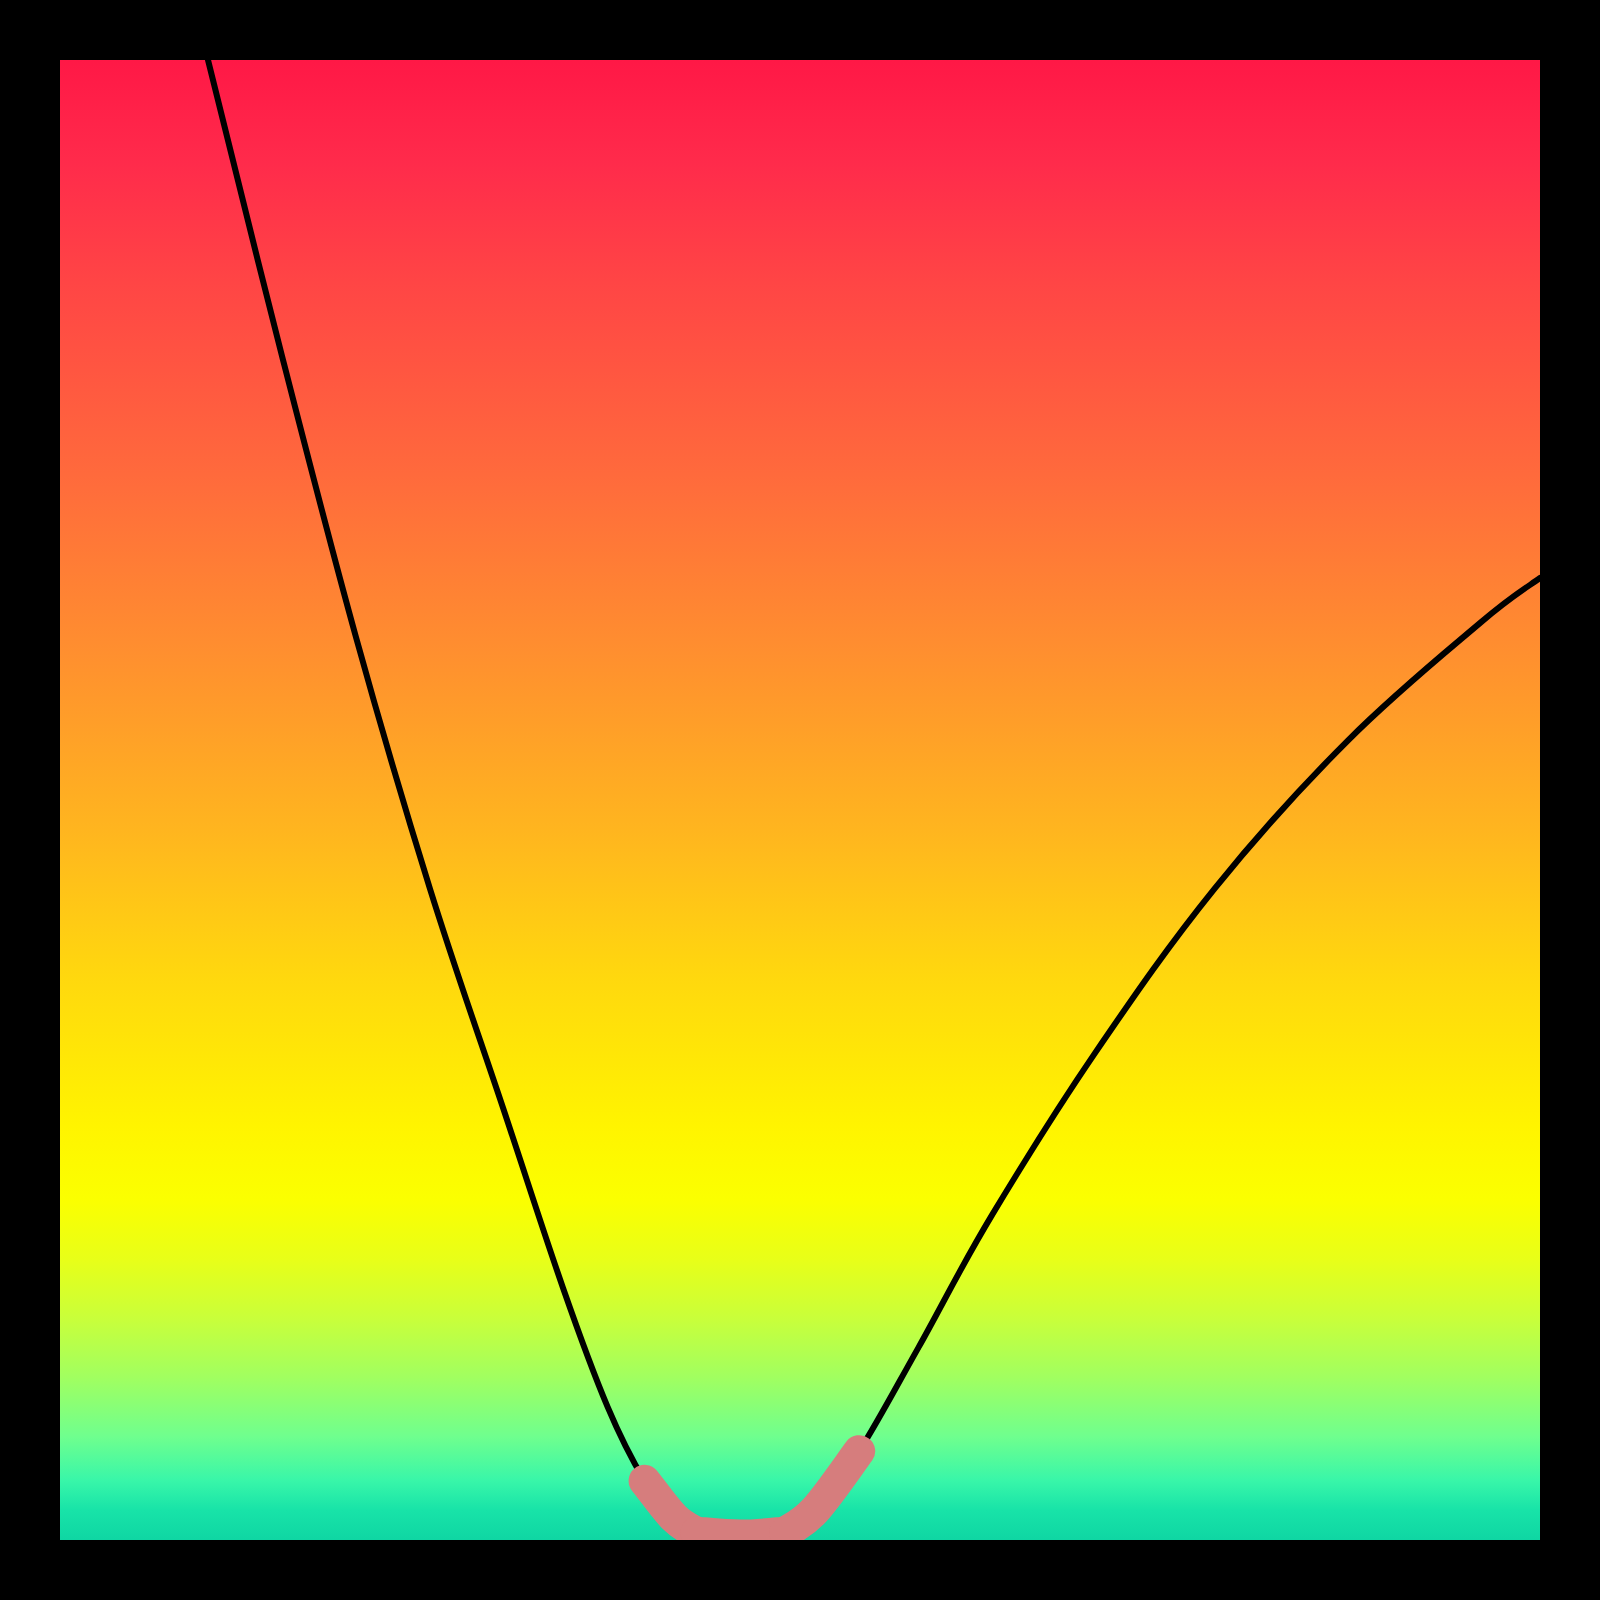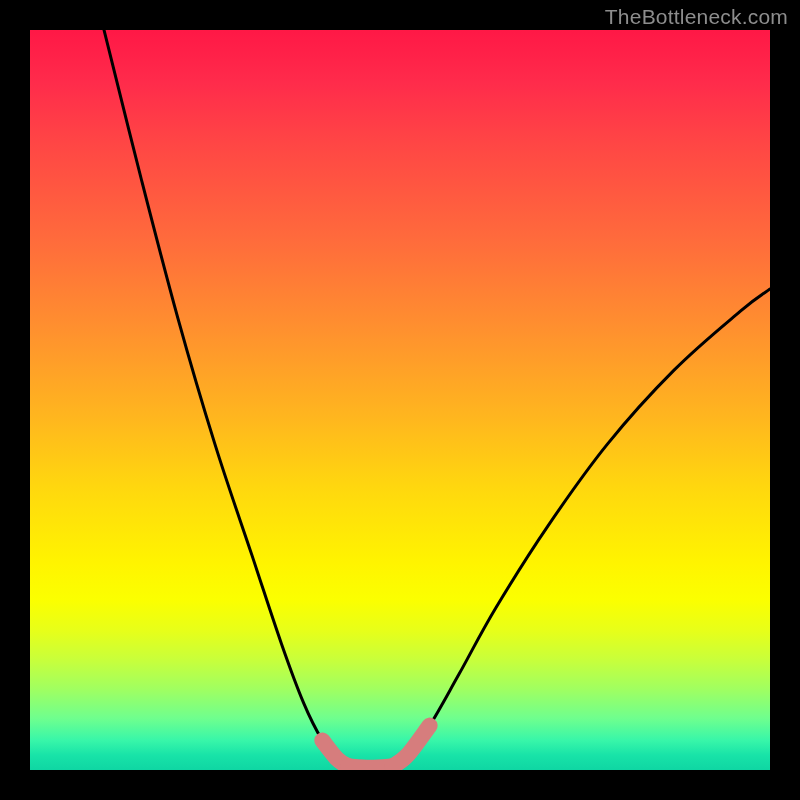--- a/index.html
+++ b/index.html
@@ -66,21 +66,20 @@
     width: 100%;
     height: 100%;
     z-index: 10;
   }
 </style>
 </head>
 <body>
 
 <div class="frame">
 
-  <div class="watermark">TheBottleneck.com</div>
 
   <div class="plot">
     <div class="gradient"></div>
     <svg class="curves" viewBox="0 0 740 740" preserveAspectRatio="none">
       <g>
           <path d="M 74.0 0.0 C 80.7 26.6, 97.7 96.1, 111.0 148.0 C 124.3 199.9, 134.7 240.6, 148.0 288.6 C 161.3 336.6, 171.7 371.8, 185.0 414.4 C 198.3 457.0, 210.0 489.4, 222.0 525.4 C 234.0 561.4, 242.3 587.6, 251.6 614.2 C 260.9 640.8, 266.5 656.1, 273.8 673.4 C 281.1 690.7, 286.3 700.4, 292.3 710.4 C 298.3 720.4, 302.4 724.2, 307.1 728.9 C 311.8 733.6, 316.2 735.0, 318.2 736.3" fill="none" stroke="#000000" stroke-width="3" stroke-linecap="round" stroke-linejoin="round"></path>
           <path d="M 362.6 736.3 C 365.3 734.3, 370.7 732.5, 377.4 725.2 C 384.1 717.9, 390.3 710.3, 399.6 695.6 C 408.9 680.9, 417.2 665.1, 429.2 643.8 C 441.2 622.5, 450.2 603.8, 466.2 577.2 C 482.2 550.6, 498.0 525.1, 518.0 495.8 C 538.0 466.5, 554.6 442.4, 577.2 414.4 C 599.8 386.4, 619.8 364.4, 643.8 340.4 C 667.8 316.4, 693.1 295.9, 710.4 281.2 C 727.7 266.5, 734.7 263.0, 740.0 259.0" fill="none" stroke="#000000" stroke-width="3" stroke-linecap="round" stroke-linejoin="round"></path>
           <path d="M 318.2 736.3 C 326.2 736.3, 354.6 736.3, 362.6 736.3" fill="none" stroke="#000000" stroke-width="3" stroke-linecap="round" stroke-linejoin="round"></path>
           <path d="M 292.3 710.4 C 295.0 713.7, 302.4 724.2, 307.1 728.9 C 311.8 733.6, 316.2 735.0, 318.2 736.3" fill="none" stroke="#d67d7d" stroke-width="16" stroke-linecap="round" stroke-linejoin="round"></path>
           <path d="M 318.2 736.3 C 322.2 736.6, 332.4 737.8, 340.4 737.8 C 348.4 737.8, 358.6 736.6, 362.6 736.3" fill="none" stroke="#d67d7d" stroke-width="16" stroke-linecap="round" stroke-linejoin="round"></path>

